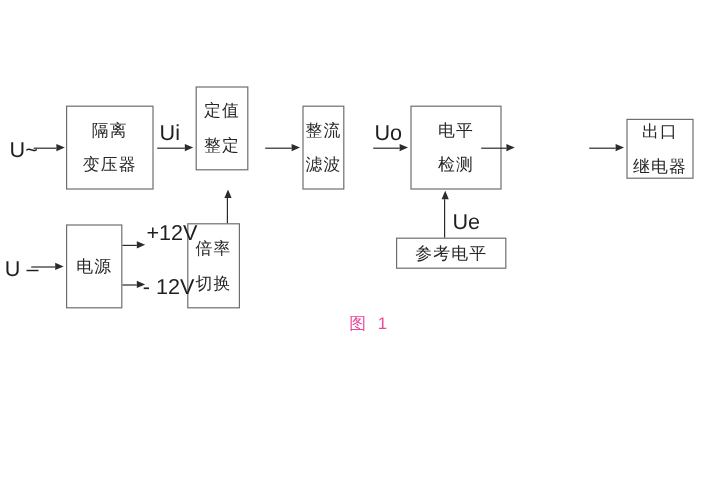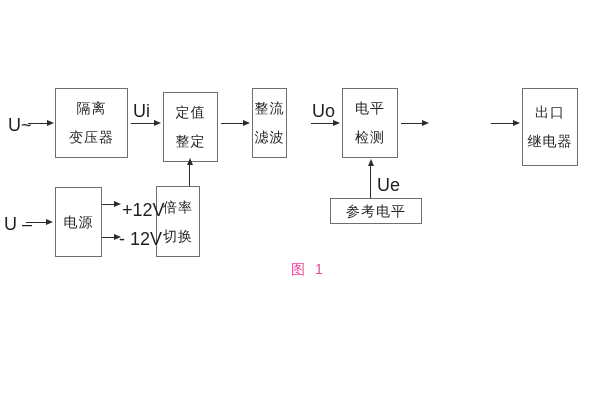--- a/index.html
+++ b/index.html
@@ -33,37 +33,37 @@
 </head>
 <body>
 
 <div class="stage">
 
   <div class="box" style="left:55px;top:88px;width:73px;height:70px">
     <div>隔离</div>
     <div>变压器</div>
   </div>
 
-  <div class="box" style="left:163px;top:92px;width:55px;height:70px">
+  <div class="box" style="left:163px;top:72px;width:44px;height:70px">
     <div>定值</div>
     <div>整定</div>
   </div>
 
   <div class="box" style="left:252px;top:88px;width:35px;height:70px">
     <div>整流</div>
     <div>滤波</div>
   </div>
 
-  <div class="box" style="left:342px;top:88px;width:56px;height:70px">
+  <div class="box" style="left:342px;top:88px;width:76px;height:70px">
     <div>电平</div>
     <div>检测</div>
   </div>
 
 
-  <div class="box" style="left:522px;top:88px;width:56px;height:78px">
+  <div class="box" style="left:522px;top:99px;width:56px;height:50px">
     <div>出口</div>
     <div>继电器</div>
   </div>
 
   <div class="box" style="left:55px;top:187px;width:47px;height:70px">
     <div>电源</div>
   </div>
 
   <div class="box" style="left:156px;top:186px;width:44px;height:71px">
     <div>倍率</div>
@@ -118,19 +118,19 @@
   </div>
   <div class="au" style="left:366px;top:159px;height:39px">
     <i class="head"></i>
       <i class="shaft"></i>
   </div>
 
   <span class="lbl" style="left:8px;top:115px">U~</span>
   <span class="lbl" style="left:133px;top:101px">Ui</span>
   <span class="lbl" style="left:312px;top:101px">Uo</span>
   <span class="lbl" style="left:4px;top:214px">U –</span>
-  <span class="lbl" style="left:122px;top:200px">+12V</span>
+  <span class="lbl" style="left:122px;top:184px">+12V</span>
   <span class="lbl" style="left:119px;top:229px">- 12V</span>
   <span class="lbl" style="left:377px;top:175px">Ue</span>
 
   <div class="caption" style="left:291px;top:261px">图 1</div>
 
 </div>
 
 </body></html>

